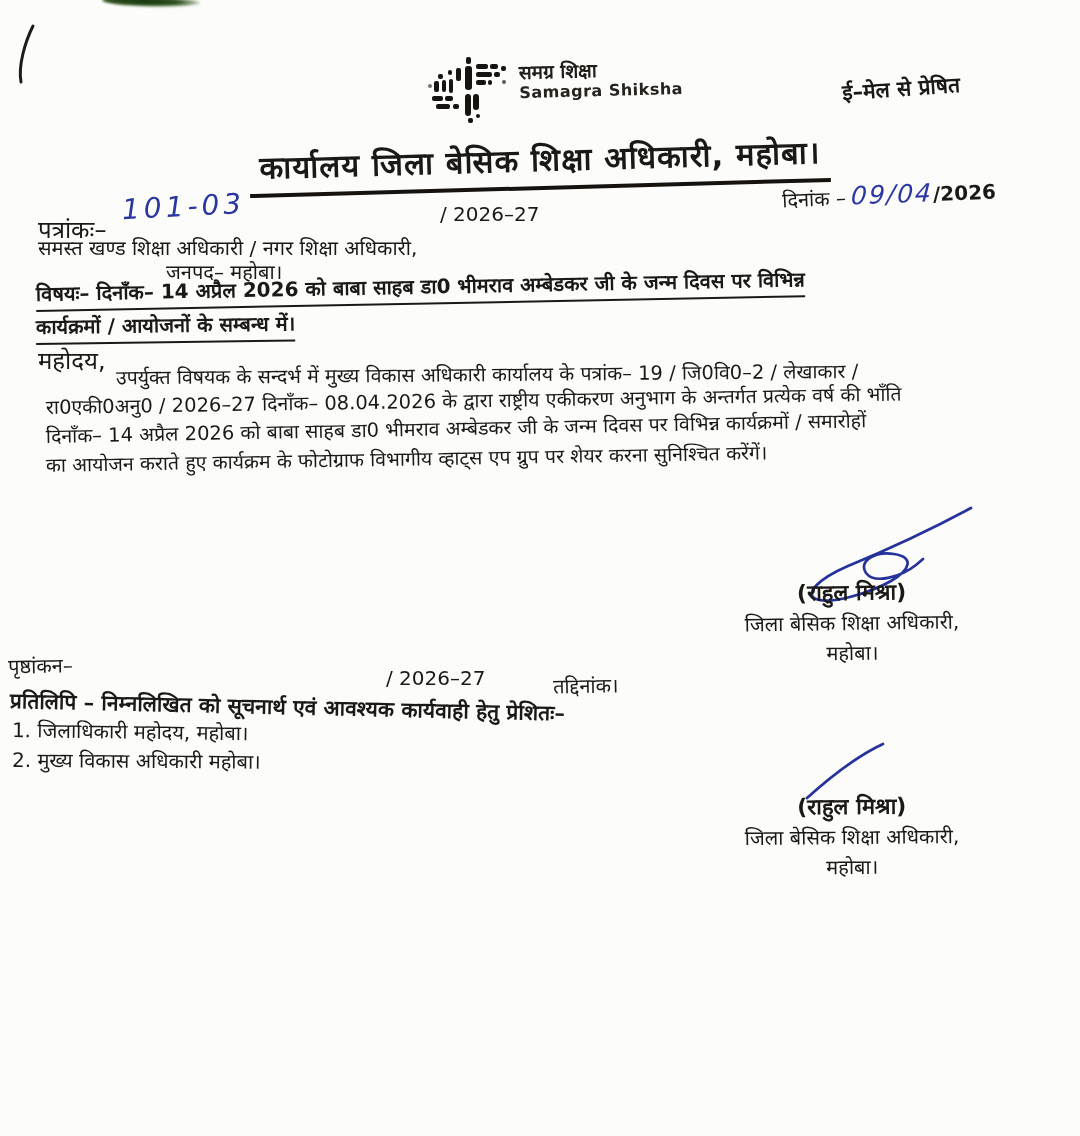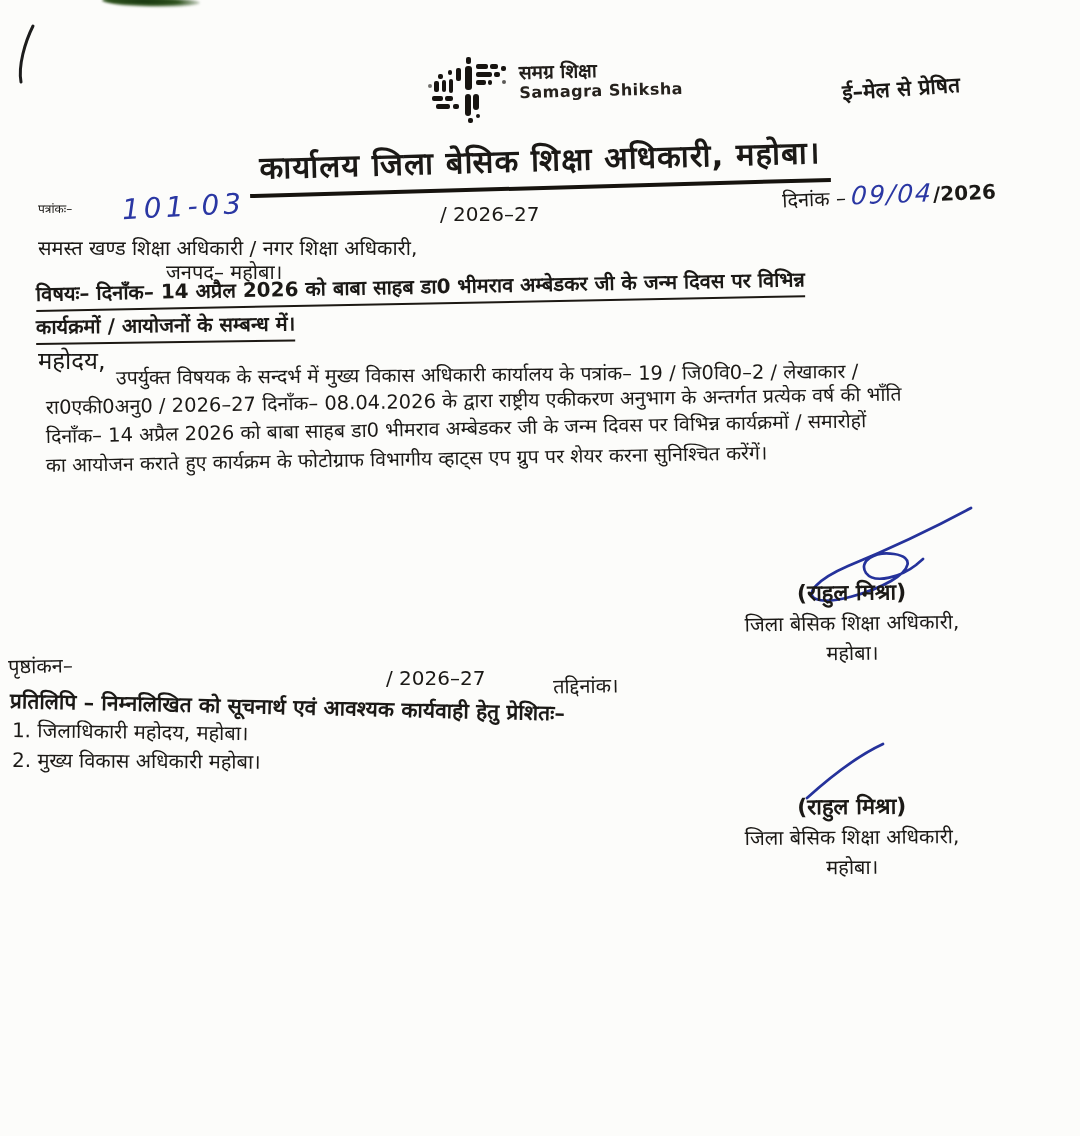--- a/index.html
+++ b/index.html
@@ -24,21 +24,21 @@
   .logo-hi{font-size:19px; font-weight:bold; color:#211e1a;}
   .logo-en{font-size:16px; font-weight:bold; letter-spacing:0.5px; color:#26221d;}
   .email-note{left:842px; top:74px; font-size:21px; font-weight:bold; transform:rotate(-4deg); white-space:nowrap;}
   .office-title{
     left:50%; top:138px; transform:translateX(-50%) rotate(-1.6deg);
     font-size:31px; font-weight:bold; white-space:nowrap;
     border-bottom:4px solid #16130e; padding:0 10px 6px 10px; letter-spacing:1px;
   }
 
   
-  .letterno-label{left:38px; top:200px; font-size:12px;}
+  .letterno-label{left:38px; top:212px; font-size:24px;}
   .letterno-value{
     left:122px; top:190px; font-size:28px; color:#2a37a3; font-style:italic;
     letter-spacing:4px; transform:rotate(-3deg); white-space:nowrap;
   }
   .letterno-year{left:440px; top:202px; font-size:20px; white-space:nowrap;}
   .date-block{left:782px; top:180px; transform:rotate(-2.4deg); white-space:nowrap;}
   .date-label{font-size:20px;}
   .date-value{font-size:25px; color:#2a37a3; font-style:italic; letter-spacing:2px; transform:skewX(-6deg); display:inline-block;}
   .date-year{font-size:20px; font-weight:bold;}
 

